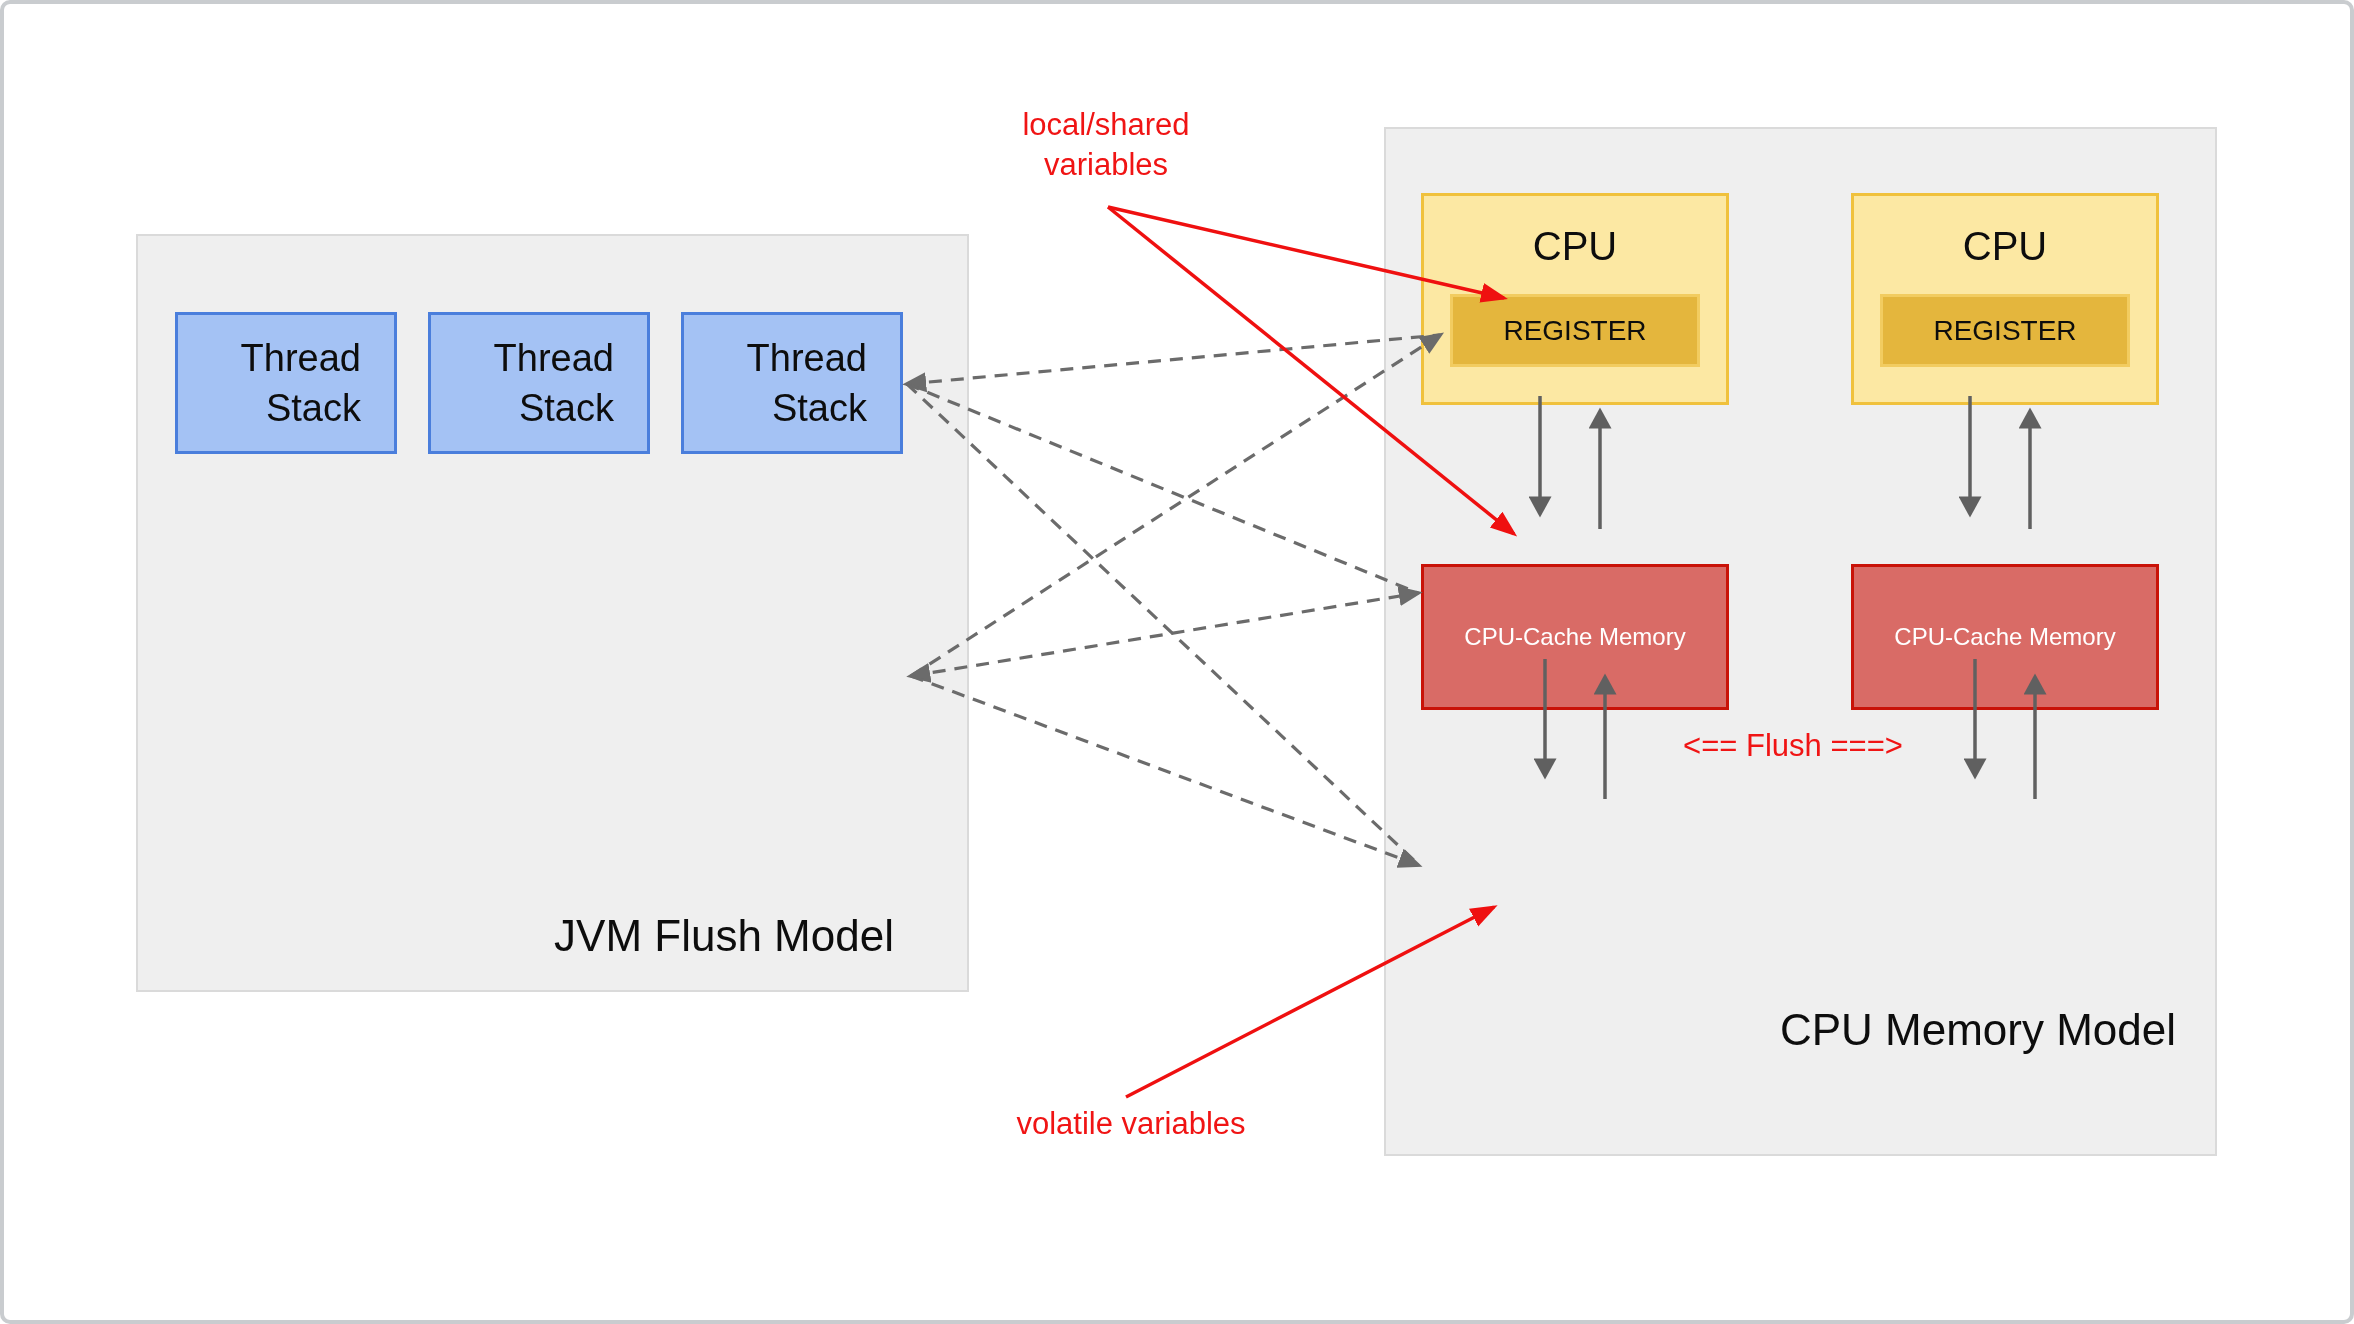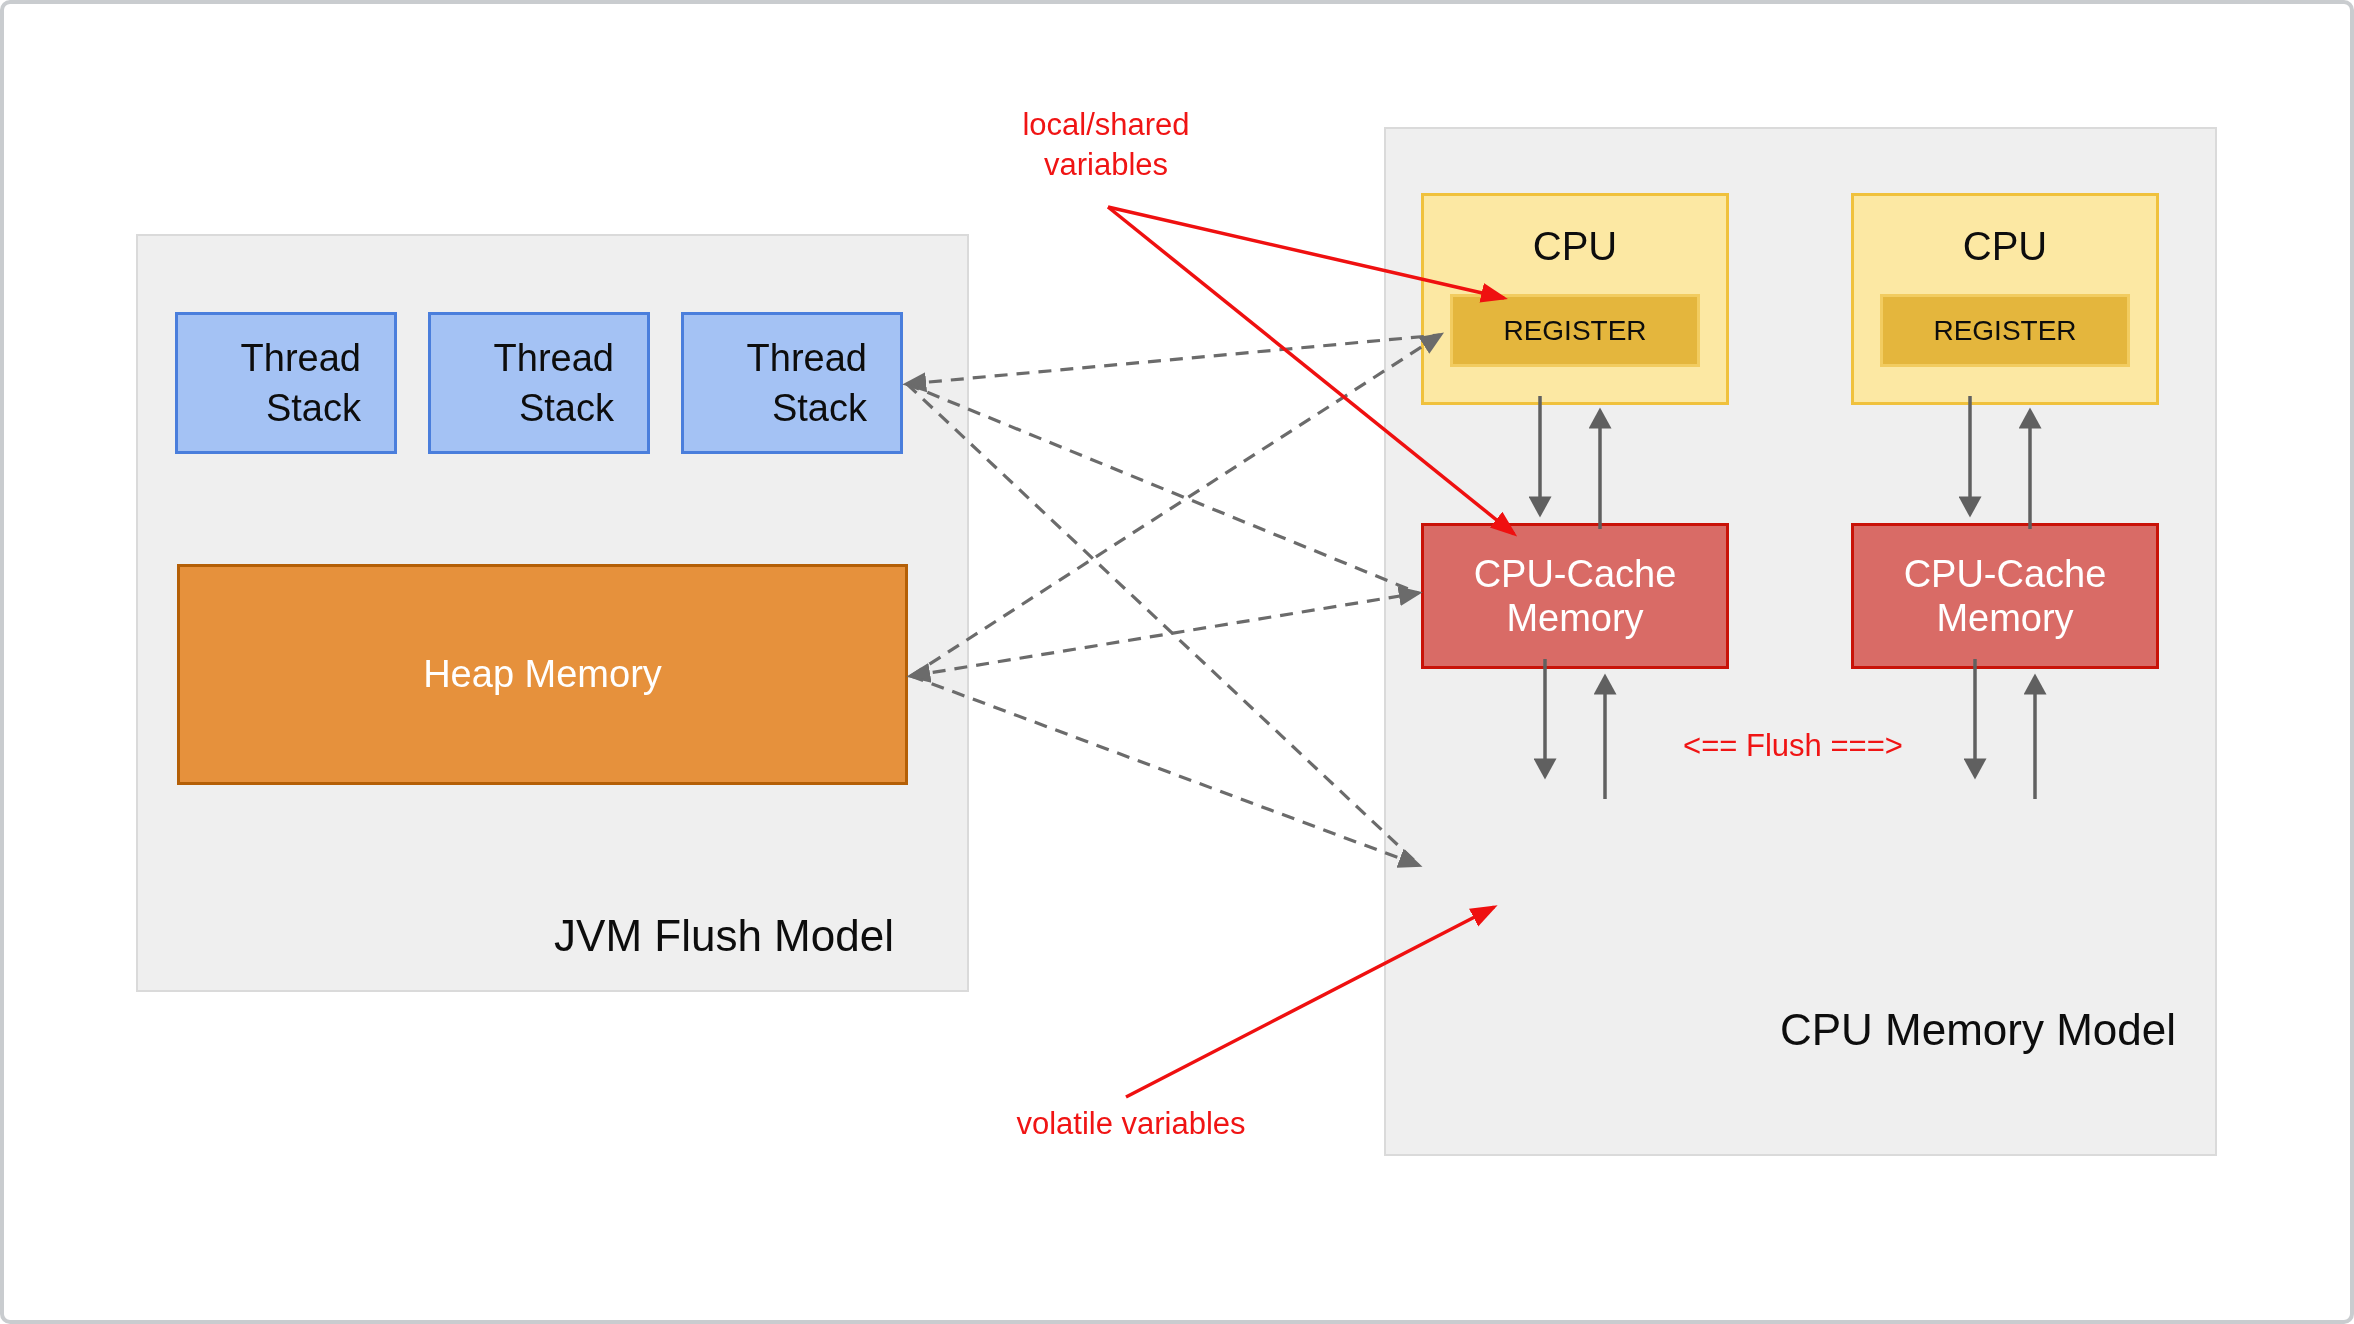--- a/index.html
+++ b/index.html
@@ -40,21 +40,21 @@
     background:var(--cpu-fill); border:3px solid var(--cpu-border);
     color:var(--text-dark); font-size:40px;
     justify-content:center; align-items:flex-start; padding-top:28px;
   }
   .register{
     background:var(--register-fill); border:3px solid var(--register-border);
     color:var(--text-dark); font-size:28px;
   }
   .cache{
     background:var(--cache-fill); border:3px solid var(--cache-border);
-    color:var(--text-light); font-size:38px; line-height:44px;
+    color:var(--text-light); font-size:24px; line-height:44px;margin-top:41px;
   }
   .cache .lbl{width:230px;}
   .ram{
     background:var(--ram-fill); border:3px solid var(--ram-border);
     color:var(--text-light); font-size:38px;
   }
   .model-title{
     color:var(--text-dark); font-size:44px; white-space:nowrap;
     transform:translate(-50%,-50%);
   }
@@ -84,23 +84,20 @@
   <div class="abs node thread" style="left:171px;top:308px;width:222px;height:142px;">
     <span class="lbl">Thread Stack</span>
   </div>
   <div class="abs node thread" style="left:424px;top:308px;width:222px;height:142px;">
     <span class="lbl">Thread Stack</span>
   </div>
   <div class="abs node thread" style="left:677px;top:308px;width:222px;height:142px;">
     <span class="lbl">Thread Stack</span>
   </div>
 
-  <div class="abs node heap" style="left:173px;top:560px;width:731px;height:221px;">
-    <span>Heap Memory</span>
-  </div>
 
   <div class="abs model-title" style="left:720px;top:932px;">JVM Flush Model</div>
 
   <div class="abs node cpu-box" style="left:1417px;top:189px;width:308px;height:212px;">
     <span>CPU</span>
   </div>
   <div class="abs node register" style="left:1446px;top:290px;width:250px;height:73px;">
     <span>REGISTER</span>
   </div>
 

